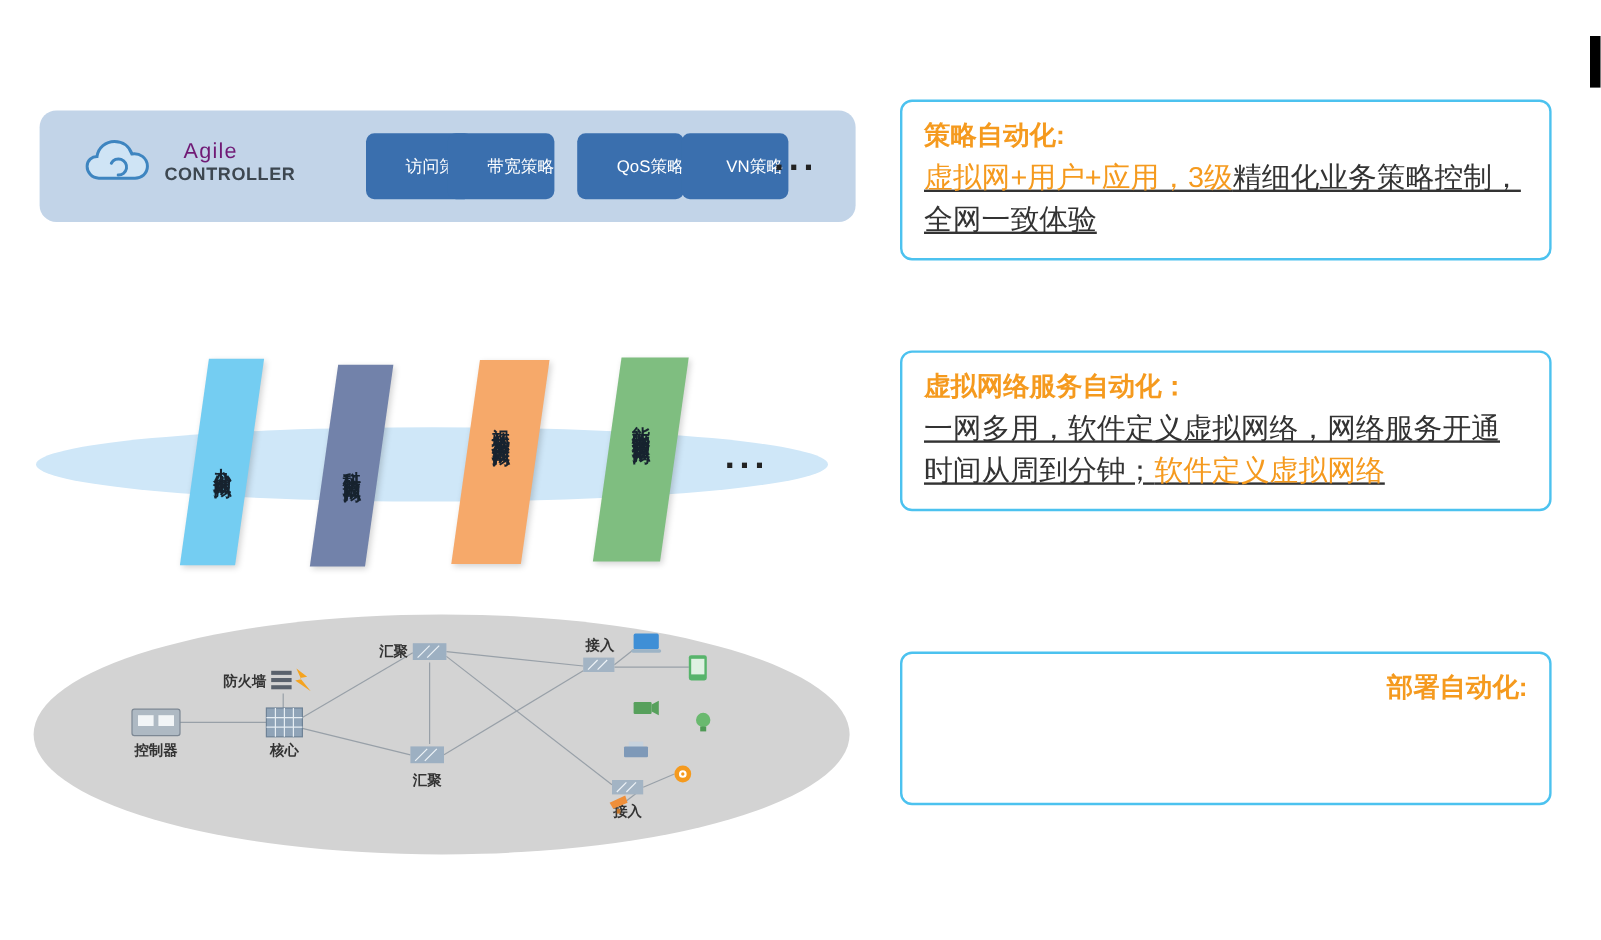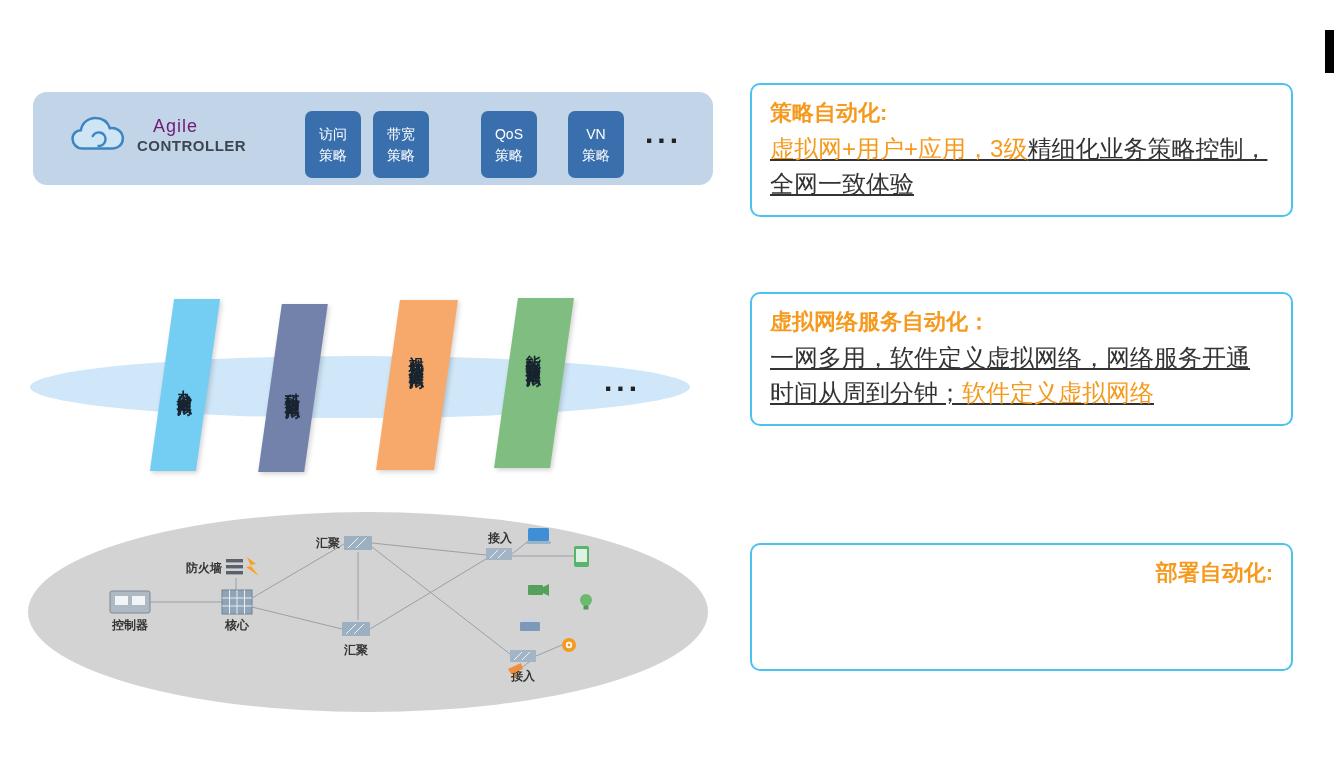--- a/index.html
+++ b/index.html
@@ -8,23 +8,23 @@
 
   
   .black-tab{position:absolute;left:1325px;top:30px;width:9px;height:43px;background:#000;}
 
   
   .banner{position:absolute;left:33px;top:92px;width:680px;height:93px;
           background:var(--banner-bg,#c2d4e8);border-radius:14px;}
   .logo{position:absolute;left:38px;top:22px;display:flex;align-items:center;gap:10px;}
   .logo-text .l1{color:#701a75;font-size:18px;letter-spacing:1px;margin-left:16px;}
   .logo-text .l2{color:#3d4750;font-size:15px;font-weight:bold;letter-spacing:.5px;}
-  .chip{position:absolute;top:19px;width:56px;height:67px;background:var(--chip-bg,#3a6fae);
+  .chip{position:absolute;top:19px;width:56px;height:55px;background:var(--chip-bg,#3a6fae);
         border-radius:7px;color:#fff;font-size:14px;line-height:1.45;display:flex;
-        flex-direction:column;align-items:center;justify-content:center;text-align:center;}
+        flex-direction:row;align-items:center;justify-content:center;text-align:center;padding-left:33px;}
   .chip.k0{left:272px}.chip.k1{left:340px}.chip.k2{left:448px}.chip.k3{left:535px}
   .banner-dots{position:absolute;left:612px;top:24px;font-size:30px;font-weight:bold;
                color:#222;letter-spacing:4px;}
 
   
   .vn-ellipse{position:absolute;left:30px;top:356px;width:660px;height:62px;
               background:var(--ellipse-blue,#cfe7f8);border-radius:50%;}
   .vn-panel{position:absolute;display:flex;align-items:center;justify-content:center;
             transform:skewX(-8deg);box-shadow:2px 2px 5px rgba(0,0,0,.18);}
   .p1{left:162px;top:299px;width:46px;height:172px;background:var(--panel-cyan,#74cdf2);}

